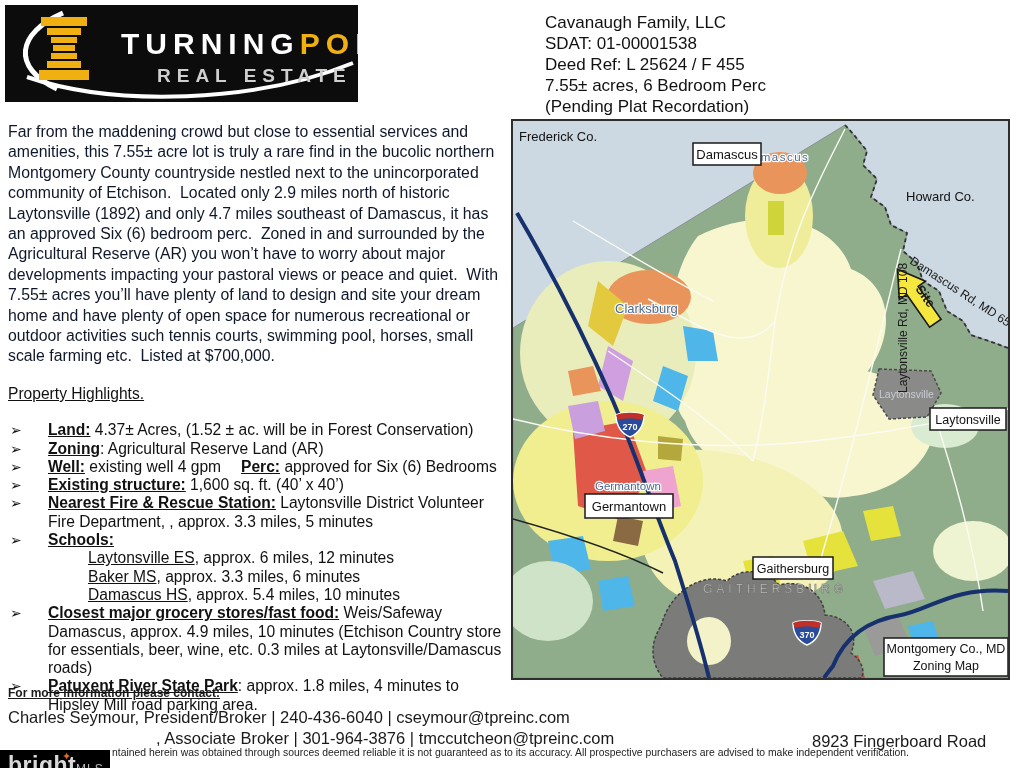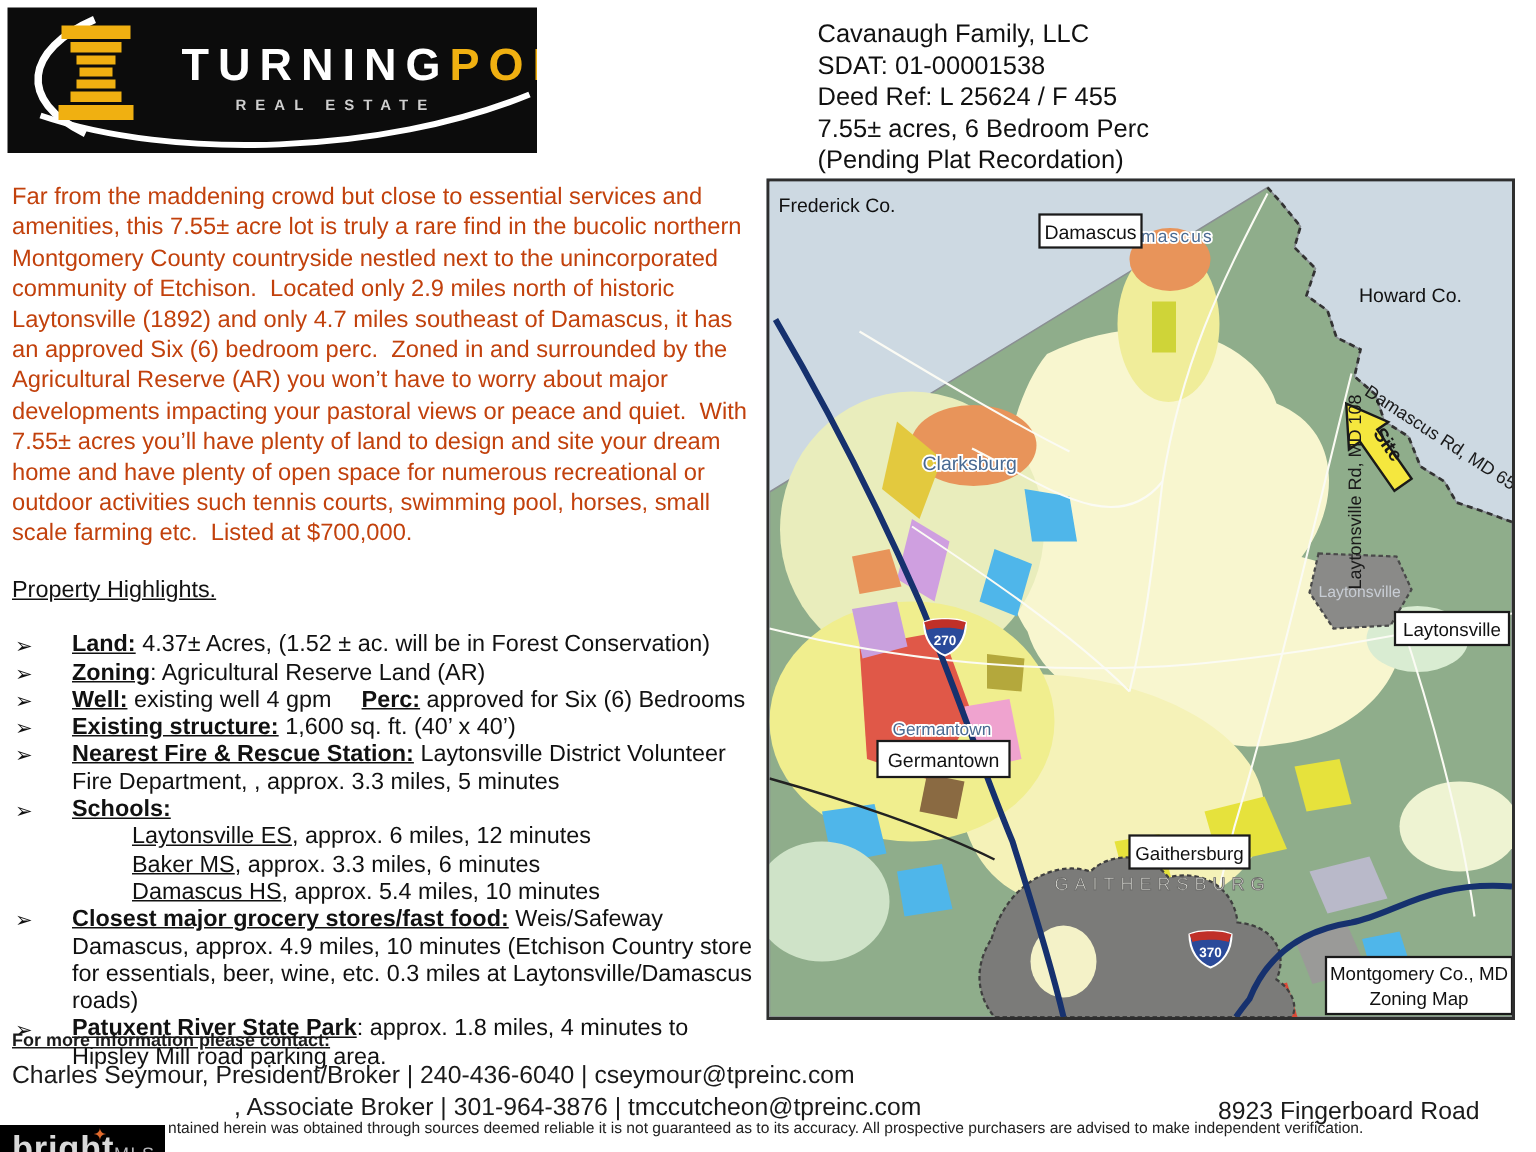--- a/index.html
+++ b/index.html
@@ -16,32 +16,32 @@
     background:#0c0c0c; overflow:hidden;
   }
   .logo-swoosh { position:absolute; left:0; top:0; }
   .logo-line1 {
     position:absolute; left:116px; top:22px; font-size:30px; font-weight:bold;
     letter-spacing:6px; white-space:nowrap;
   }
   .logo-line1 .part1 { color:#ffffff;text-align:center; }
   .logo-line1 .part2 { color:#f0b011; }
   .logo-line2 {
-    position:absolute; left:152px; top:60px; font-size:10px; font-weight:bold;
+    position:absolute; left:152px; top:60px; font-size:19px; font-weight:bold;
     letter-spacing:6px; color:#cfcfcf; white-space:nowrap;
   }
   .prop-info {
     position:absolute; left:545px; top:12px; width:450px; text-align:left;
     font-size:17px; line-height:21px; color:#111;
   }
 
   
   .description {
     position:absolute; left:8px; top:122px; width:501px;
-    font-size:15.8px; line-height:20.4px; white-space:pre-wrap; color:#c2410c;
+    font-size:15.8px; line-height:20.4px; white-space:pre-wrap; color:#0f172a;
   }
   .highlights { position:absolute; left:8px; top:385px; width:501px; font-size:15.6px; line-height:18.3px; color:#111; }
   .highlights-title { text-decoration:underline; margin-bottom:18px; }
   .hl-item { position:relative; padding-left:40px; }
   .hl-bullet { position:absolute; left:2px; top:0; font-size:14px; }
   .hl-label { font-weight:bold; text-decoration:underline; }
   .hl-gap { display:inline-block; width:20px; }
   .school-row { padding-left:40px; }
   .school-name { text-decoration:underline;margin-left:40px; }
 

